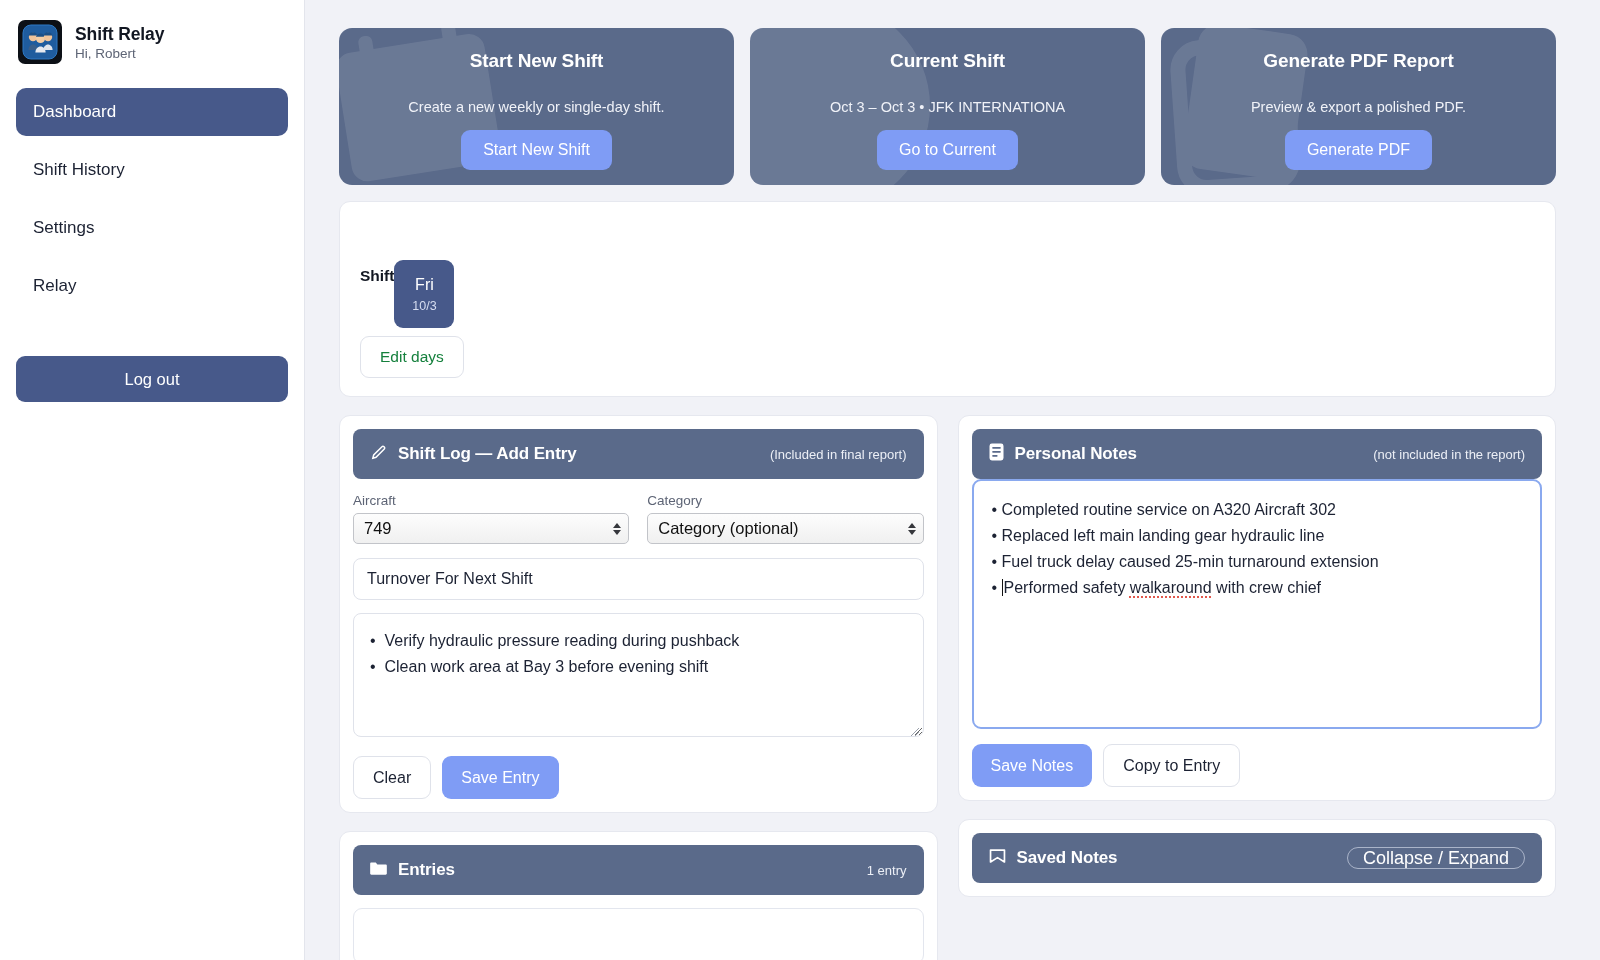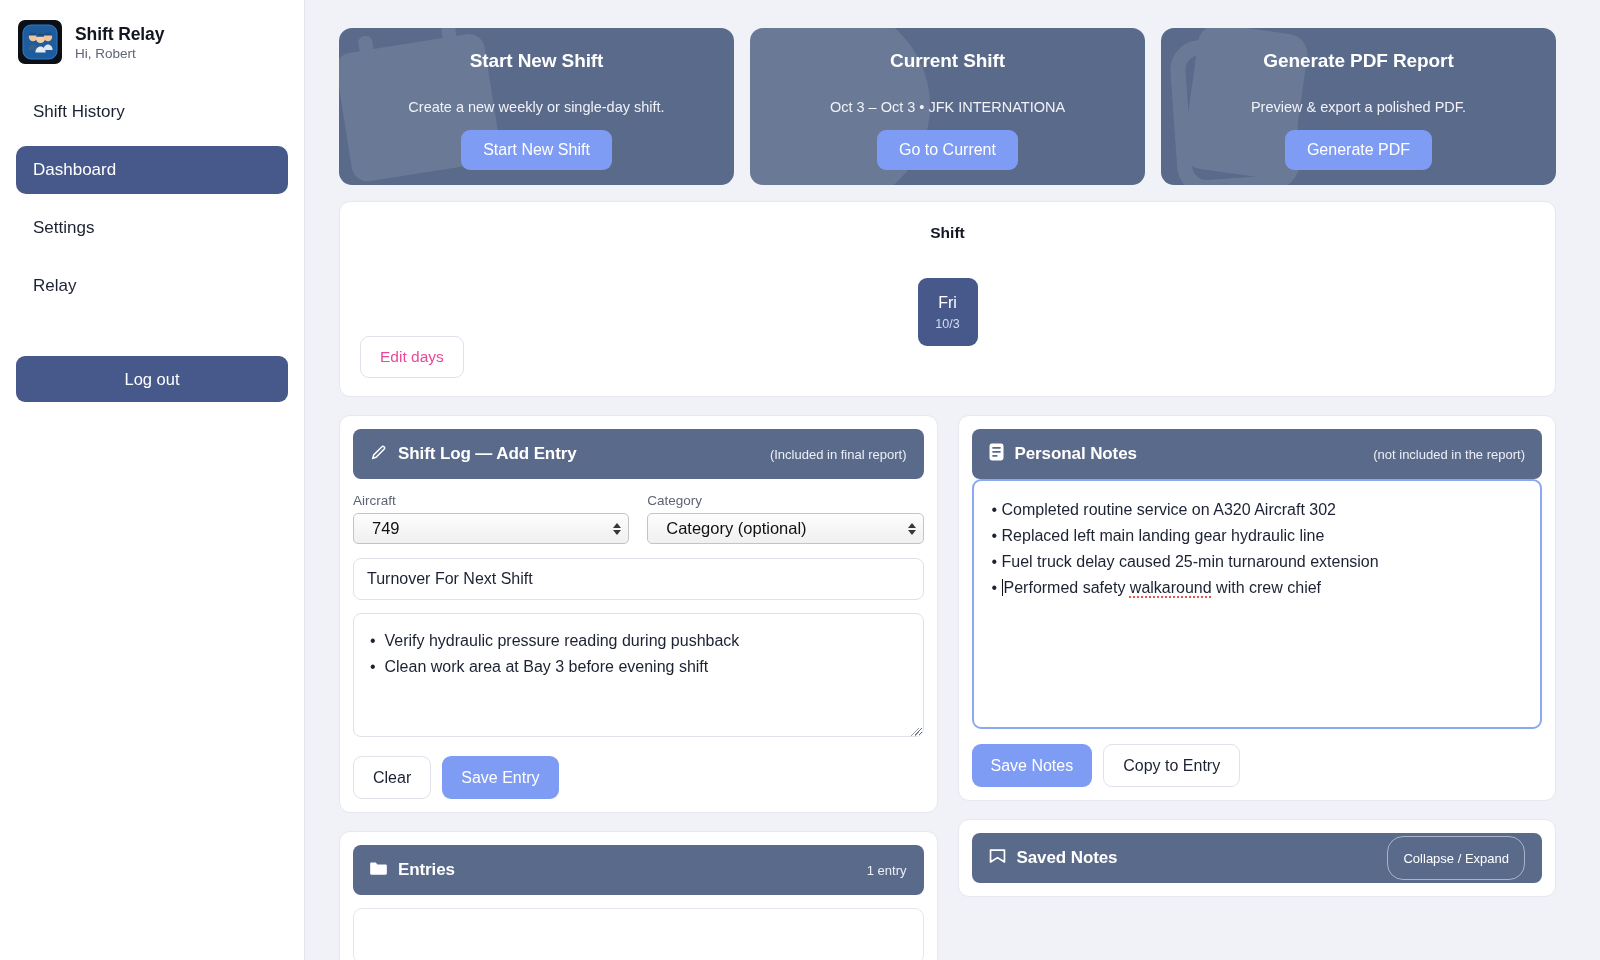--- a/index.html
+++ b/index.html
@@ -85,67 +85,67 @@
 
   
   .panel {
     background: #fff; border: 1px solid #e6e8ef;
     border-radius: 11px;
   }
   .days-panel {
     margin-top: 16px; height: 196px;
     position: relative; padding: 22px 20px 18px 20px;
   }
-  .days-center { display: flex; flex-direction: column; align-items: center; }
+  .days-center { display: flex; flex-direction: row; align-items: center; }
   .days-label { font-size: 15.5px; font-weight: bold; color: #121722; }
   .day-chip {
     margin-top: 36px;
     width: 60px; height: 68px; border-radius: 9px;
     background: #47598a; color: #fff;
     display: flex; flex-direction: column; align-items: center; justify-content: center;
     gap: 5px; cursor: pointer;
   }
   .day-chip .dow { font-size: 16px; }
   .day-chip .dnum { font-size: 12.5px; color: #d6ddf0; }
   .edit-days {
     position: absolute; left: 20px; bottom: 18px;
     background: #fff; border: 1px solid #dfe2ea;
     border-radius: 9px; height: 42px; padding: 0 19px;
-    font-size: 15.5px; font-family: inherit; color: #ec4899; cursor: pointer;
+    font-size: 15.5px; font-family: inherit; color: #15803d; cursor: pointer;
   }
 
   
   .grid { display: flex; gap: 20px; margin-top: 18px; }
   .col { flex: 1 1 0; display: flex; flex-direction: column; gap: 18px; }
 
   .card { background: #fff; border: 1px solid #e6e8ef; border-radius: 11px; padding: 13px; }
   .card-head {
     background: #5a6a8a; color: #fff;
     border-radius: 8px; height: 50px;
     display: flex; align-items: center; justify-content: space-between;
     padding: 0 17px;
   }
   .card-head-l { display: flex; align-items: center; gap: 11px; }
   .card-head-title { font-size: 17px; font-weight: bold; letter-spacing: -0.1px; }
   .card-head-note { font-size: 13px; color: #eceff6; }
   .head-btn {
     background: transparent; color: #fff;
     border: 1px solid #aab4c9; border-radius: 16px;
-    height: 44px; padding: 0 15px; font-size: 13px;
+    height: 22px; padding: 0 15px; font-size: 18px;
     font-family: inherit; cursor: pointer;
   }
 
   .field-row { display: flex; gap: 18px; margin-top: 14px; }
   .field { flex: 1 1 0; }
   .field-label { font-size: 13.5px; color: #5d6475; margin-bottom: 5px; }
   .sel {
     position: relative; width: 100%; height: 31px;
     background: linear-gradient(#fdfdfd, #f0f0f0);
     border: 1px solid #c2c4c9; border-radius: 5px;
-    display: flex; align-items: center; padding: 0 26px 0 18px;
+    display: flex; align-items: center; padding: 0 26px 0 10px;
     font-size: 16.5px; color: #111; cursor: pointer;
   }
   .sel .steppers {
     position: absolute; right: 7px; top: 50%; transform: translateY(-50%);
     display: flex; flex-direction: column; gap: 2px; line-height: 0;
   }
   .tri { width: 0; height: 0; border-left: 4.5px solid transparent; border-right: 4.5px solid transparent; }
   .tri.up { border-bottom: 5.5px solid #35373c; }
   .tri.dn { border-top: 5.5px solid #35373c; }
 
@@ -219,25 +219,25 @@
         <path d="M21.6 11.4a4.6 4.6 0 0 1 8.8 0z" fill="#1b4f86"></path>
       </svg>
     </div>
     <div class="brand-text">
       <div class="brand-title">Shift Relay</div>
       <div class="brand-sub">Hi, Robert</div>
     </div>
   </div>
 
   <nav class="nav">
+    <div class="nav-item active">
+      <span>Dashboard</span>
+    </div>
     <div class="nav-item">
       <span>Shift History</span>
-    </div>
-    <div class="nav-item active">
-      <span>Dashboard</span>
     </div>
     <div class="nav-item">
       <span>Settings</span>
     </div>
     <div class="nav-item">
       <span>Relay</span>
     </div>
   </nav>
 
   <button class="logout">Log out</button>

